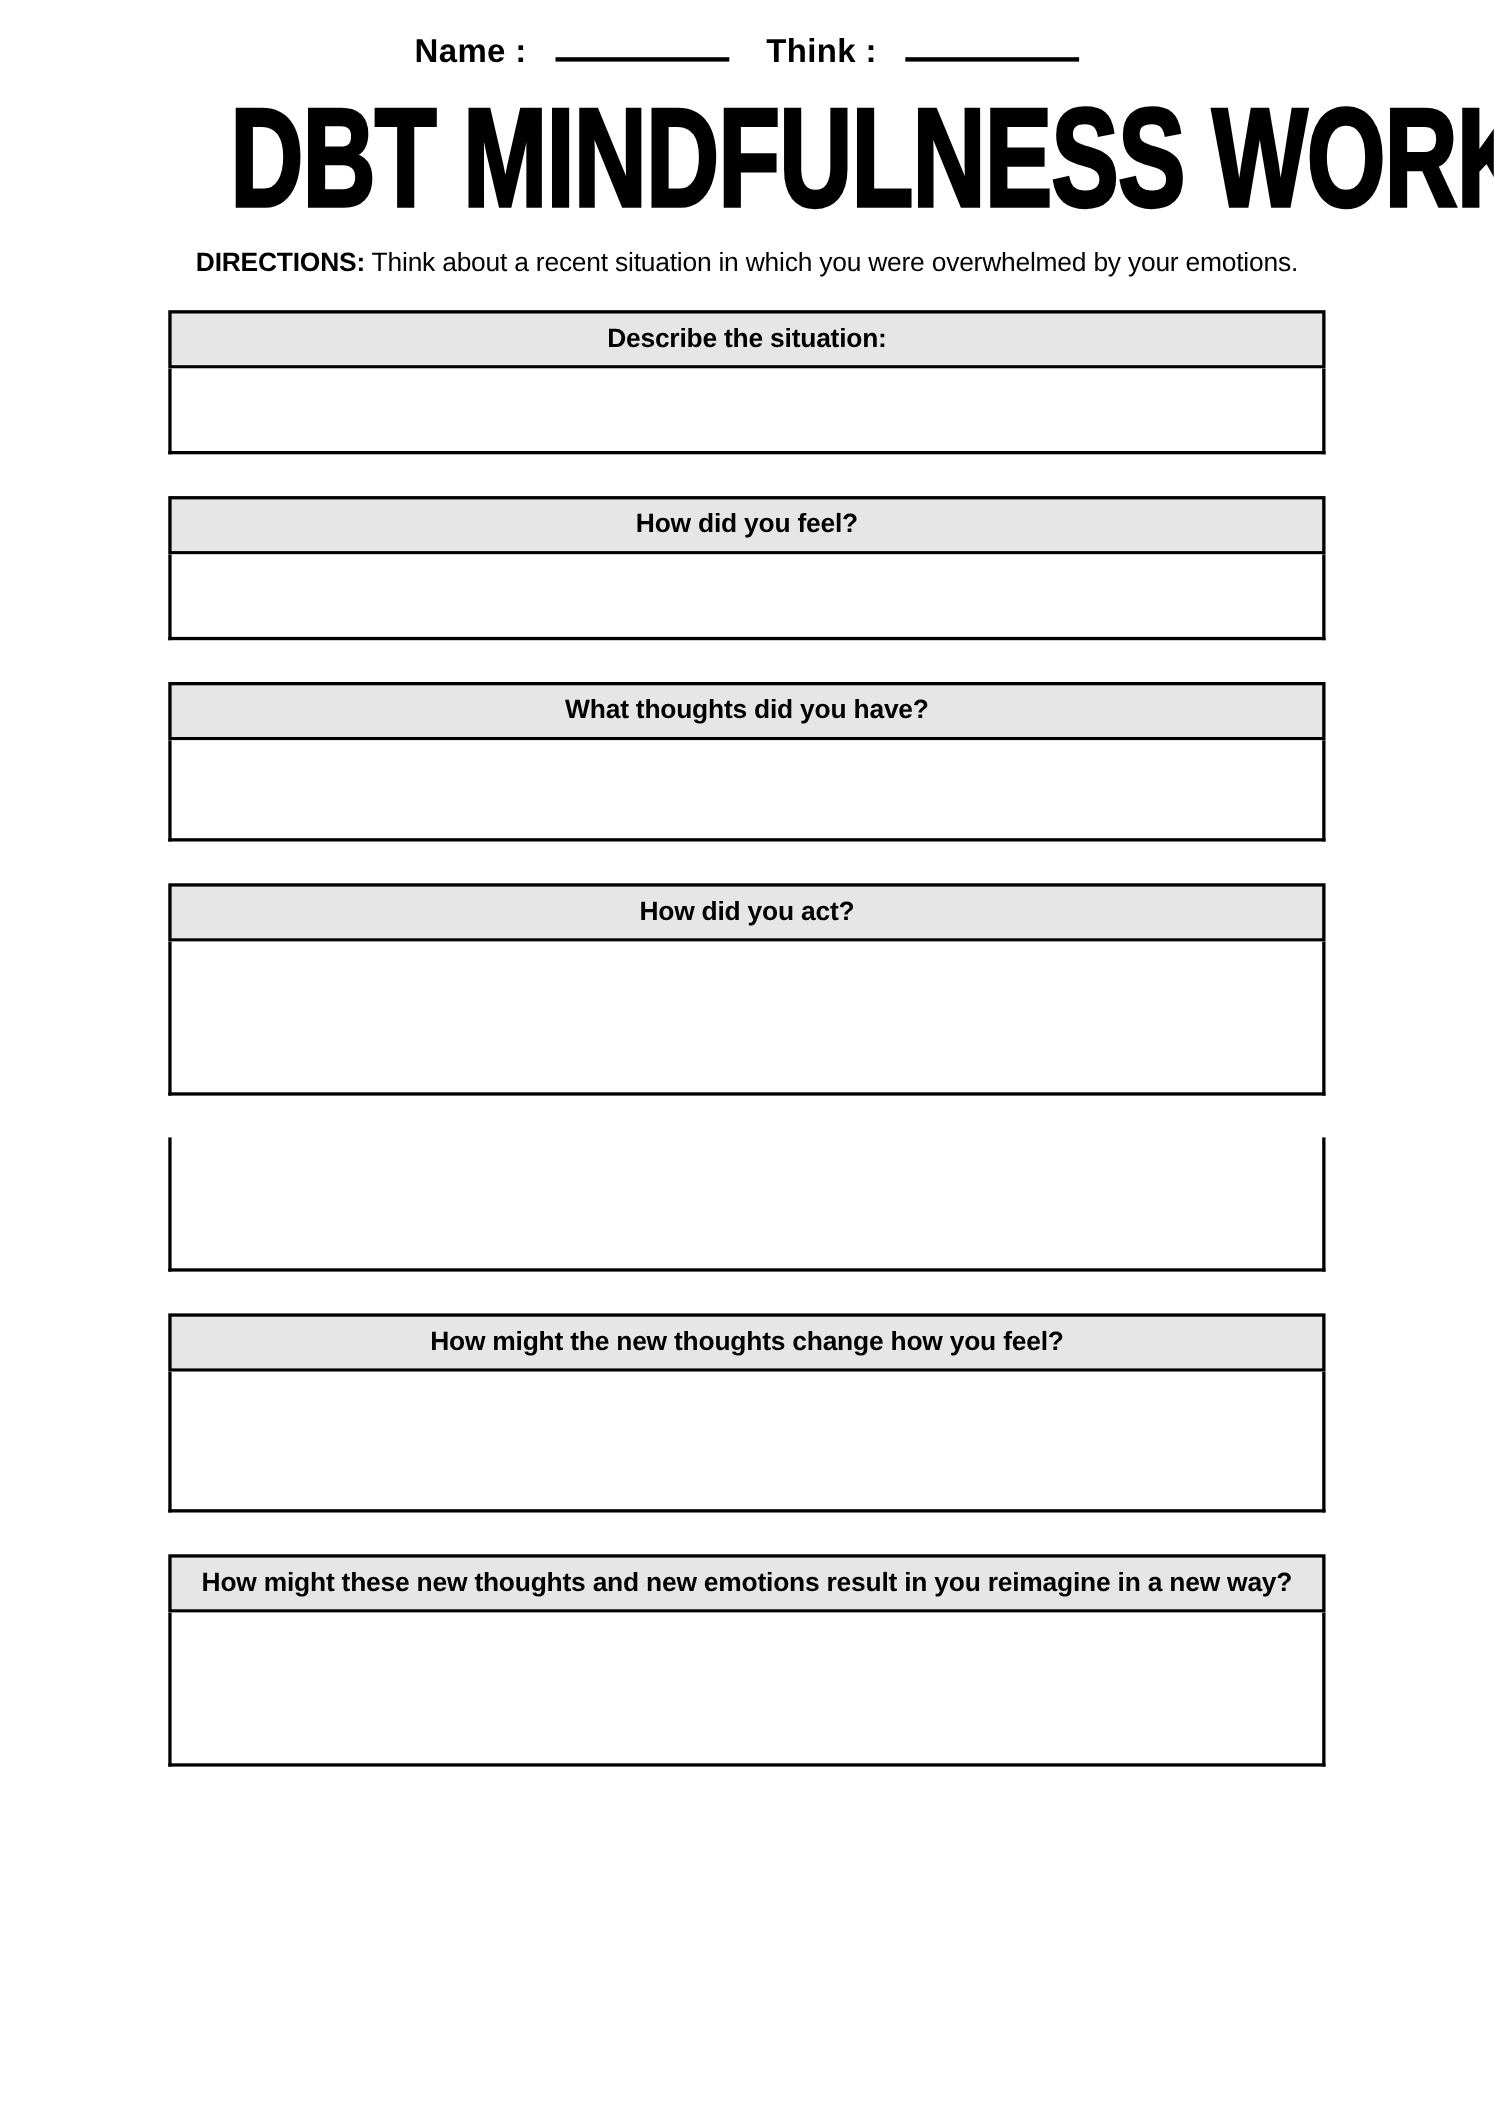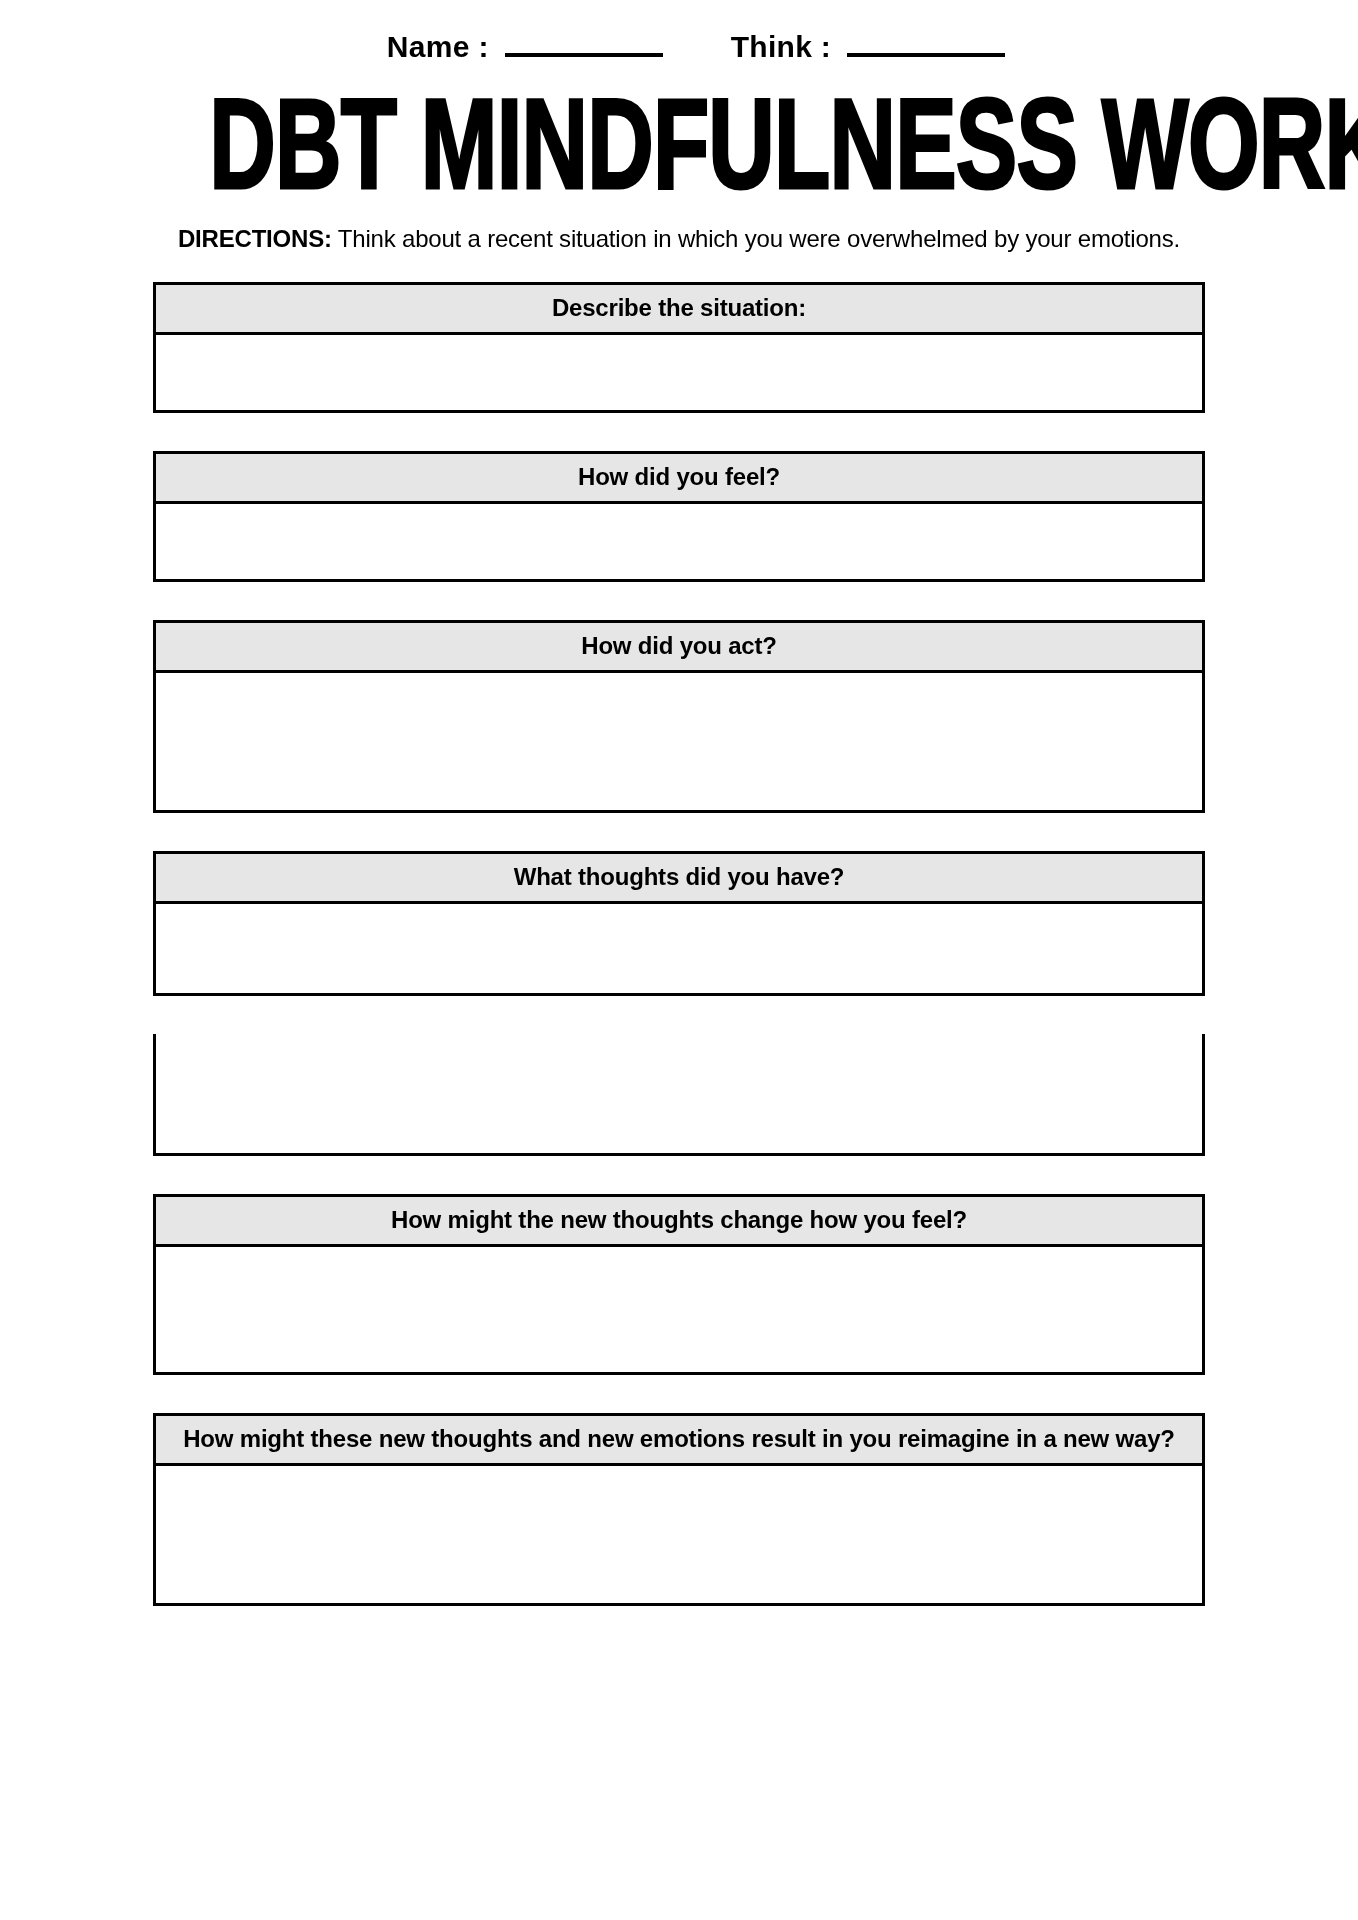--- a/index.html
+++ b/index.html
@@ -28,22 +28,21 @@
     display: flex;
     justify-content: center;
     align-items: baseline;
     gap: 34px;
     padding-top: 30px;
     height: 44px;
   }
   .nd-group {
     display: flex;
     align-items: baseline;
-    gap: 16px;
-    margin-left: 34px;
+    gap: 26px;
   }
   .nd-label {
     font-family: "Liberation Sans", sans-serif;
     font-weight: bold;
     font-size: 30px;
     letter-spacing: 0.3px;
     white-space: pre;
   }
   .nd-line {
     display: inline-block;
@@ -141,26 +140,26 @@
   <div class="sections">
       <div class="section">
         <div class="section-header">Describe the situation:</div>
         <div class="section-answer" style="height: 78px;"></div>
       </div>
       <div class="section">
         <div class="section-header">How did you feel?</div>
         <div class="section-answer" style="height: 78px;"></div>
       </div>
       <div class="section">
+        <div class="section-header">What thoughts did you have?</div>
+        <div class="section-answer" style="height: 92px;"></div>
+      </div>
+      <div class="section">
         <div class="section-header">How did you act?</div>
         <div class="section-answer" style="height: 140px;"></div>
-      </div>
-      <div class="section">
-        <div class="section-header">What thoughts did you have?</div>
-        <div class="section-answer" style="height: 92px;"></div>
       </div>
       <div class="section">
         <div class="section-answer" style="height: 122px;"></div>
       </div>
       <div class="section">
         <div class="section-header">How might the new thoughts change how you feel?</div>
         <div class="section-answer" style="height: 128px;"></div>
       </div>
       <div class="section">
         <div class="section-header">How might these new thoughts and new emotions result in you reimagine in a new way?</div>

